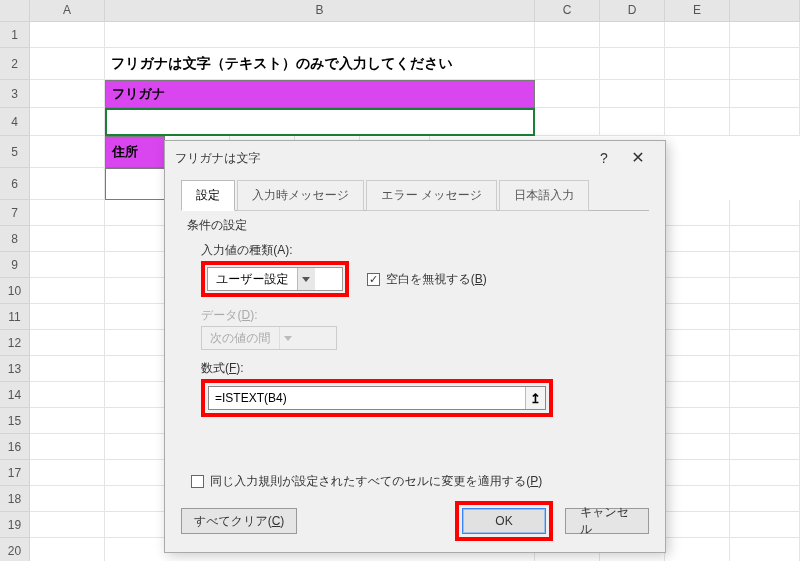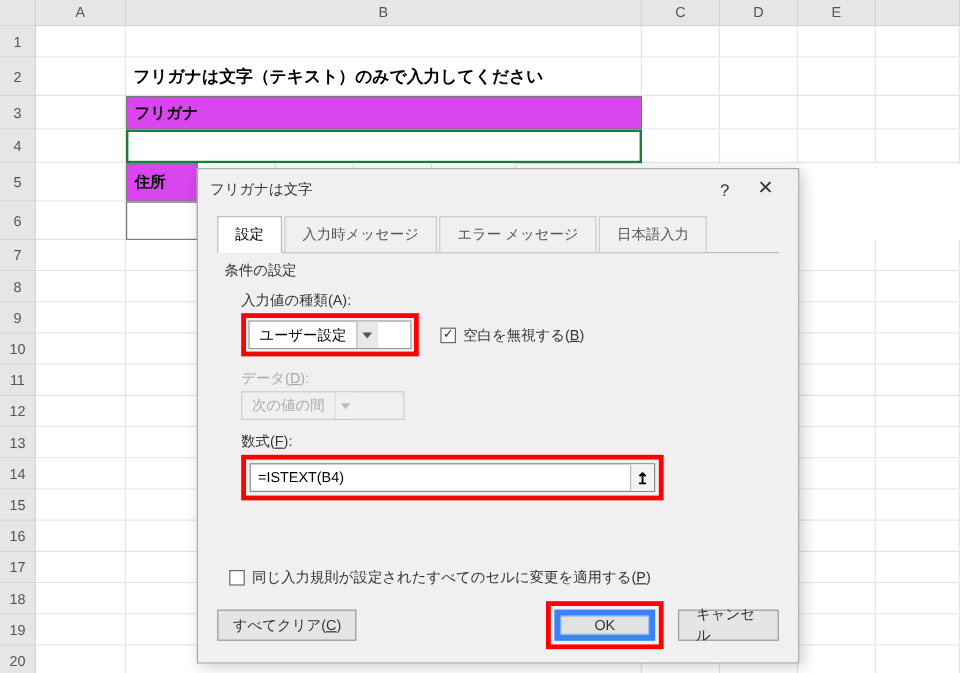--- a/index.html
+++ b/index.html
@@ -56,21 +56,21 @@
 
   .formula-wrap { border: 4px solid #ff0000; padding: 3px; width: 352px; }
   .formula-input { display: flex; align-items: center; height: 24px; border: 1px solid #888; background: #fff; }
   .formula-input .txt { flex: 1; padding: 0 6px; font-size: 12px; }
   .formula-input .ref-btn { width: 20px; height: 22px; border-left: 1px solid #bbb; background: #f4f4f4; display: flex; align-items: center; justify-content: center; }
   .arrow-up { font-size: 13px; font-weight: bold; }
 
   .dialog-foot { display: flex; align-items: center; padding: 10px 16px 0 16px; }
   .btn { height: 26px; padding: 0 14px; border: 1px solid #999; background: #e5e5e5; font-size: 12px; color: #333; display: inline-flex; align-items: center; justify-content: center; cursor: pointer; }
   .btn-ok-wrap { border: 4px solid #ff0000; padding: 3px; display: inline-block; margin-right: 12px; }
-  .btn-ok { background: #e1e1e1; border: 5px solid #3b82f6; box-shadow: inset 0 0 0 1px #9bc1f0; width: 84px; }
+  .btn-ok { background: #e1e1e1; border: 1px solid #3b82f6; box-shadow: inset 0 0 0 1px #9bc1f0; width: 84px; }
   .btn-cancel { width: 84px; }
   .btn-clear { padding: 0 12px; }
   .spacer { flex: 1; }
   .underline { text-decoration: underline; }
 </style>
 </head>
 <body>
 
 <div class="sheet">
   <div class="col-headers">

